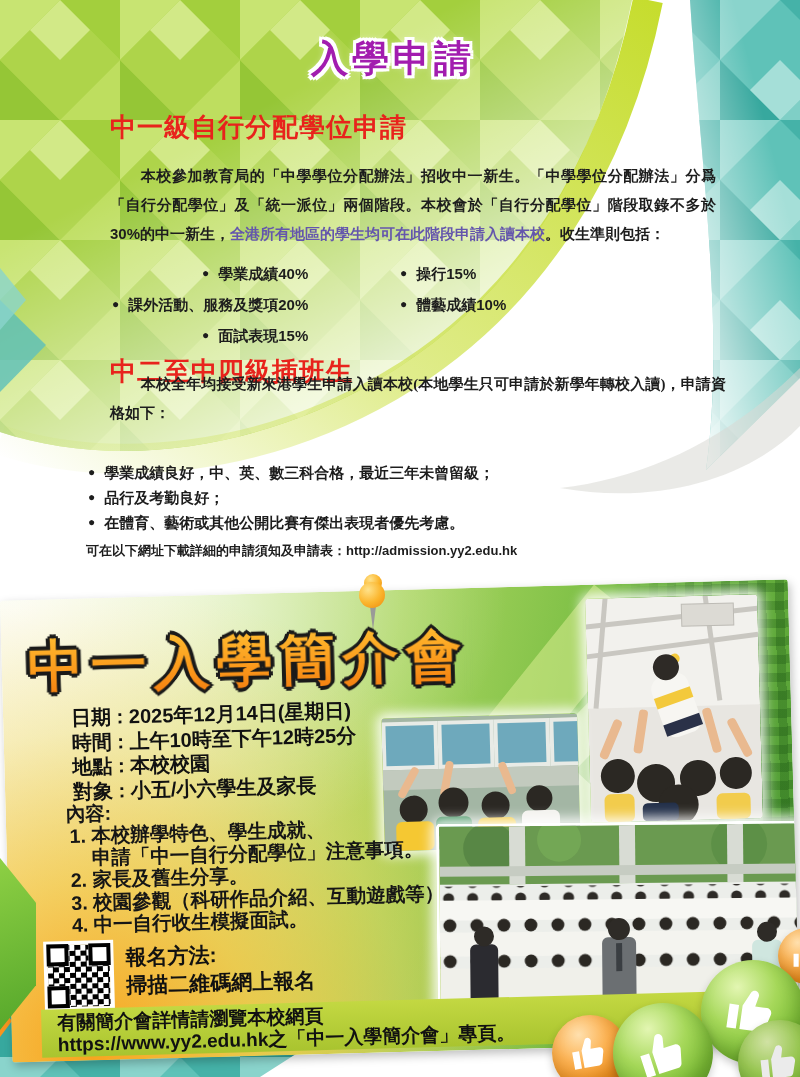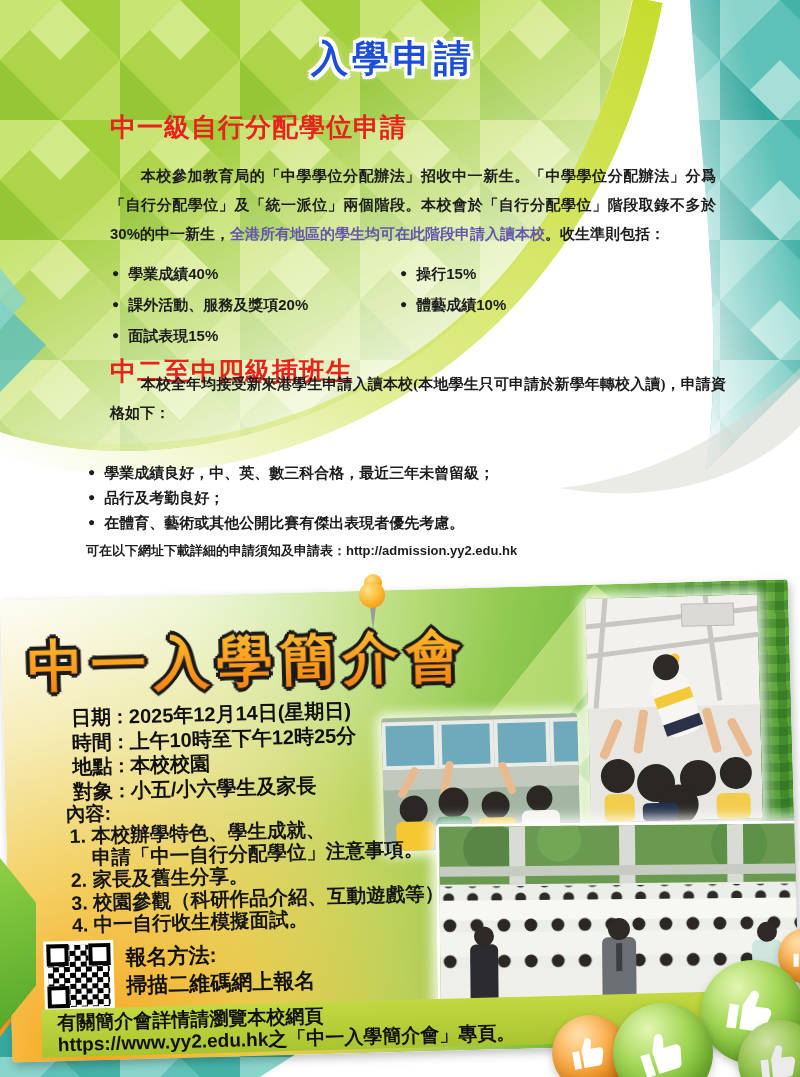--- a/index.html
+++ b/index.html
@@ -4,31 +4,31 @@
 <style>
   html,body{margin:0;padding:0;}
   body{width:800px;height:1077px;position:relative;overflow:hidden;background:#ffffff;
        font-family:"Liberation Sans","DejaVu Sans",sans-serif;}
   .abs{position:absolute;}
   
   #bg-top{left:0;top:0;}
   #bg-bottom{left:0;bottom:0;}
   
   .page-title{left:0;top:34px;width:786px;text-align:center;font-size:37px;font-weight:bold;
-    color:#1d4ed8;letter-spacing:4px;
+    color:#a21caf;letter-spacing:4px;
     text-shadow:-3px -3px 0 #fff,3px -3px 0 #fff,-3px 3px 0 #fff,3px 3px 0 #fff,
                 0 -3px 0 #fff,0 3px 0 #fff,-3px 0 0 #fff,3px 0 0 #fff,0 0 9px rgba(255,255,255,.9);}
   .sec-head{left:110px;font-size:26px;font-weight:bold;color:#e8231c;letter-spacing:1px;}
   .body-txt{color:#1d1d1d;font-size:15px;line-height:29px;font-weight:600;}
   #para1{left:110px;top:146px;width:606px;text-align:justify;text-indent:2.05em;}
   .hl{color:#6456ac;}
   .blist{list-style:none;margin:0;padding:0;}
   .blist li{line-height:30px;white-space:pre-line;}
   .blist li::before{content:"●";font-size:12px;vertical-align:2px;margin-right:9px;}
-  #crit1{left:112px;top:258px;}
+  #crit1{left:112px;top:258px;text-align:right;}
   #crit2{left:400px;top:258px;}
   #para2{left:110px;top:370px;width:616px;text-align:justify;text-indent:2.05em;font-family:Liberation Serif, serif;}
   #reqs{left:88px;top:460px;}
   #reqs li{line-height:25px;}
   #dl-line{left:86px;top:536px;font-size:13px;}
   
   #card{left:6px;top:590px;width:788px;height:462px;transform:rotate(-1.55deg);
         box-shadow:2px 4px 10px rgba(0,0,0,.25);border-radius:3px;overflow:hidden;
         background:
           radial-gradient(circle at 10% 98%, rgba(249,160,22,.95) 0%, rgba(250,194,60,.72) 20%, rgba(250,212,96,.35) 38%, transparent 56%),

